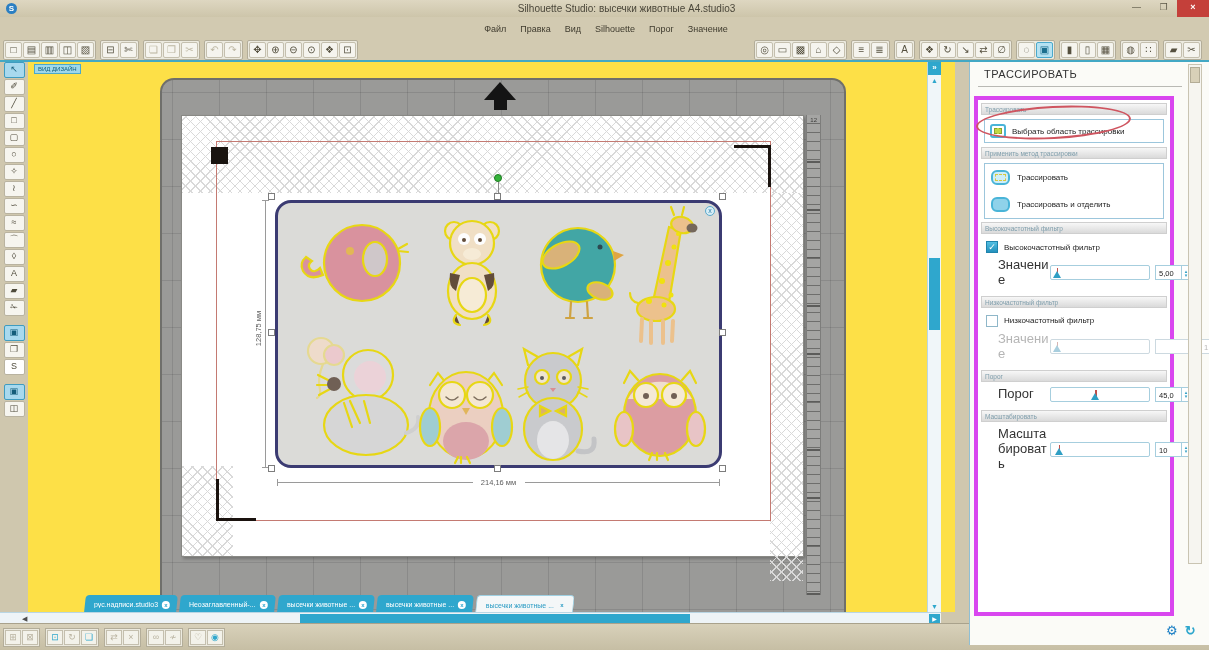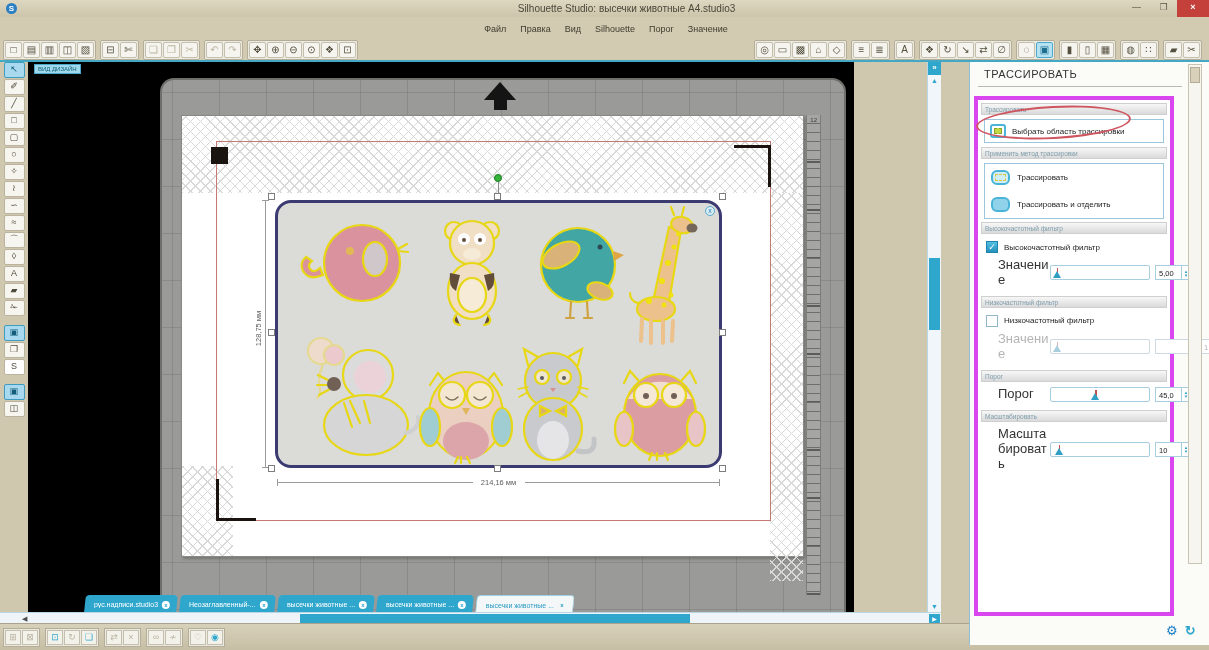--- a/index.html
+++ b/index.html
@@ -37,21 +37,21 @@
 
   
   .tools-col { position:absolute; left:0; top:0; width:28px; height:560px; }
   .tool-group { display:flex; flex-direction:column; gap:1px; align-items:center; margin-bottom:9px; }
   .tool-btn { width:21px; height:16px; background:#f6f5ef; border:1px solid #b9b3a0; border-radius:2px;
               font-size:9px; line-height:13px; text-align:center; color:#4f4b3c; }
   .tool-btn.active { background:#a8d9ee; border-color:#3f9cc0; color:#145d7a; }
   .tool-btn.v-logo { background:#fff; }
 
   
-  .canvas { position:absolute; left:28px; top:0; width:826px; height:550px; background:#000000; overflow:hidden; }
+  .canvas { position:absolute; left:28px; top:0; width:927px; height:550px; background:#fde047; overflow:hidden; }
   .view-badge { position:absolute; left:6px; top:2px; background:#9fd8ea; border:1px solid #4aa9cc;
                 color:#14607e; font-size:6px; padding:1px 3px; z-index:5; }
   .mat { position:absolute; left:132px; top:16px; width:686px; height:534px; background:#9a9a98;
          border:2px solid #6f6f6b; border-bottom:none; border-radius:14px 14px 0 0;
          background-image:linear-gradient(rgba(0,0,0,.10) 1px, transparent 1px),
                           linear-gradient(90deg, rgba(0,0,0,.10) 1px, transparent 1px);
          background-size:47px 47px; background-position:10px 12px; }
   .arrow-up { position:absolute; left:456px; top:20px; width:0; height:0;
               border:16px solid transparent; border-top:none; border-bottom:18px solid #141414; }
   .arrow-stem { position:absolute; left:466px; top:37px; width:13px; height:11px; background:#141414; }

